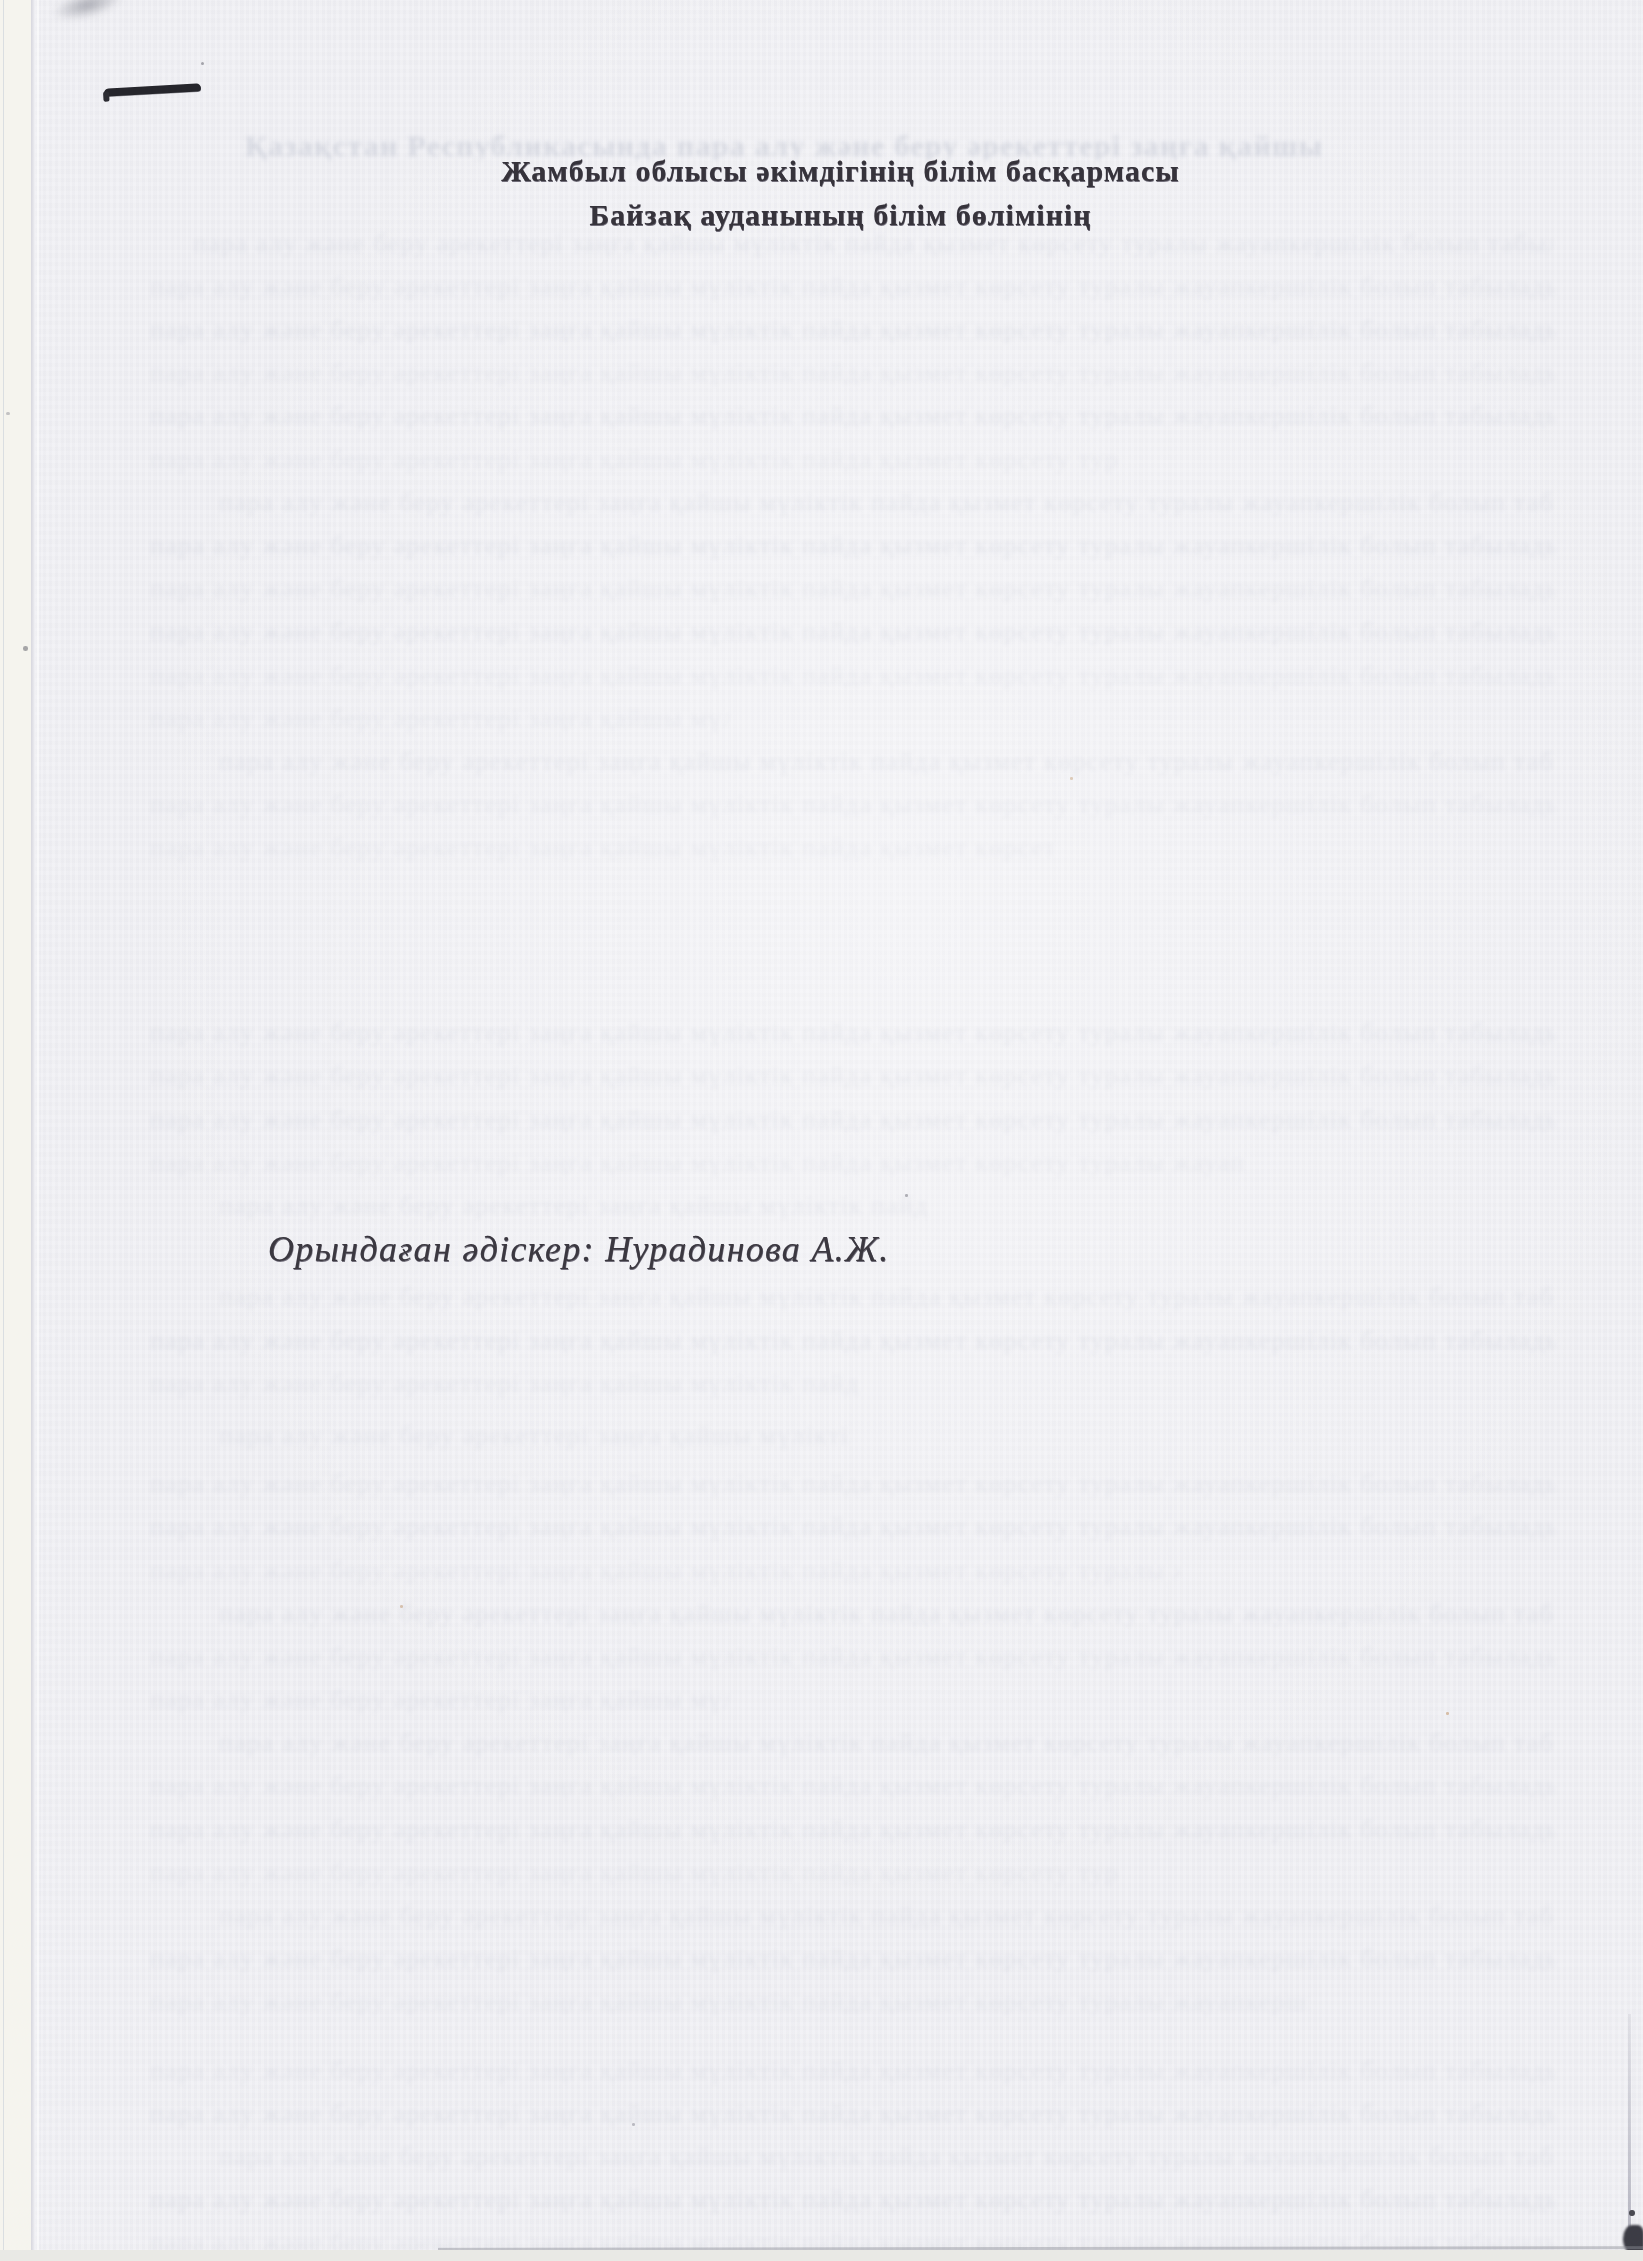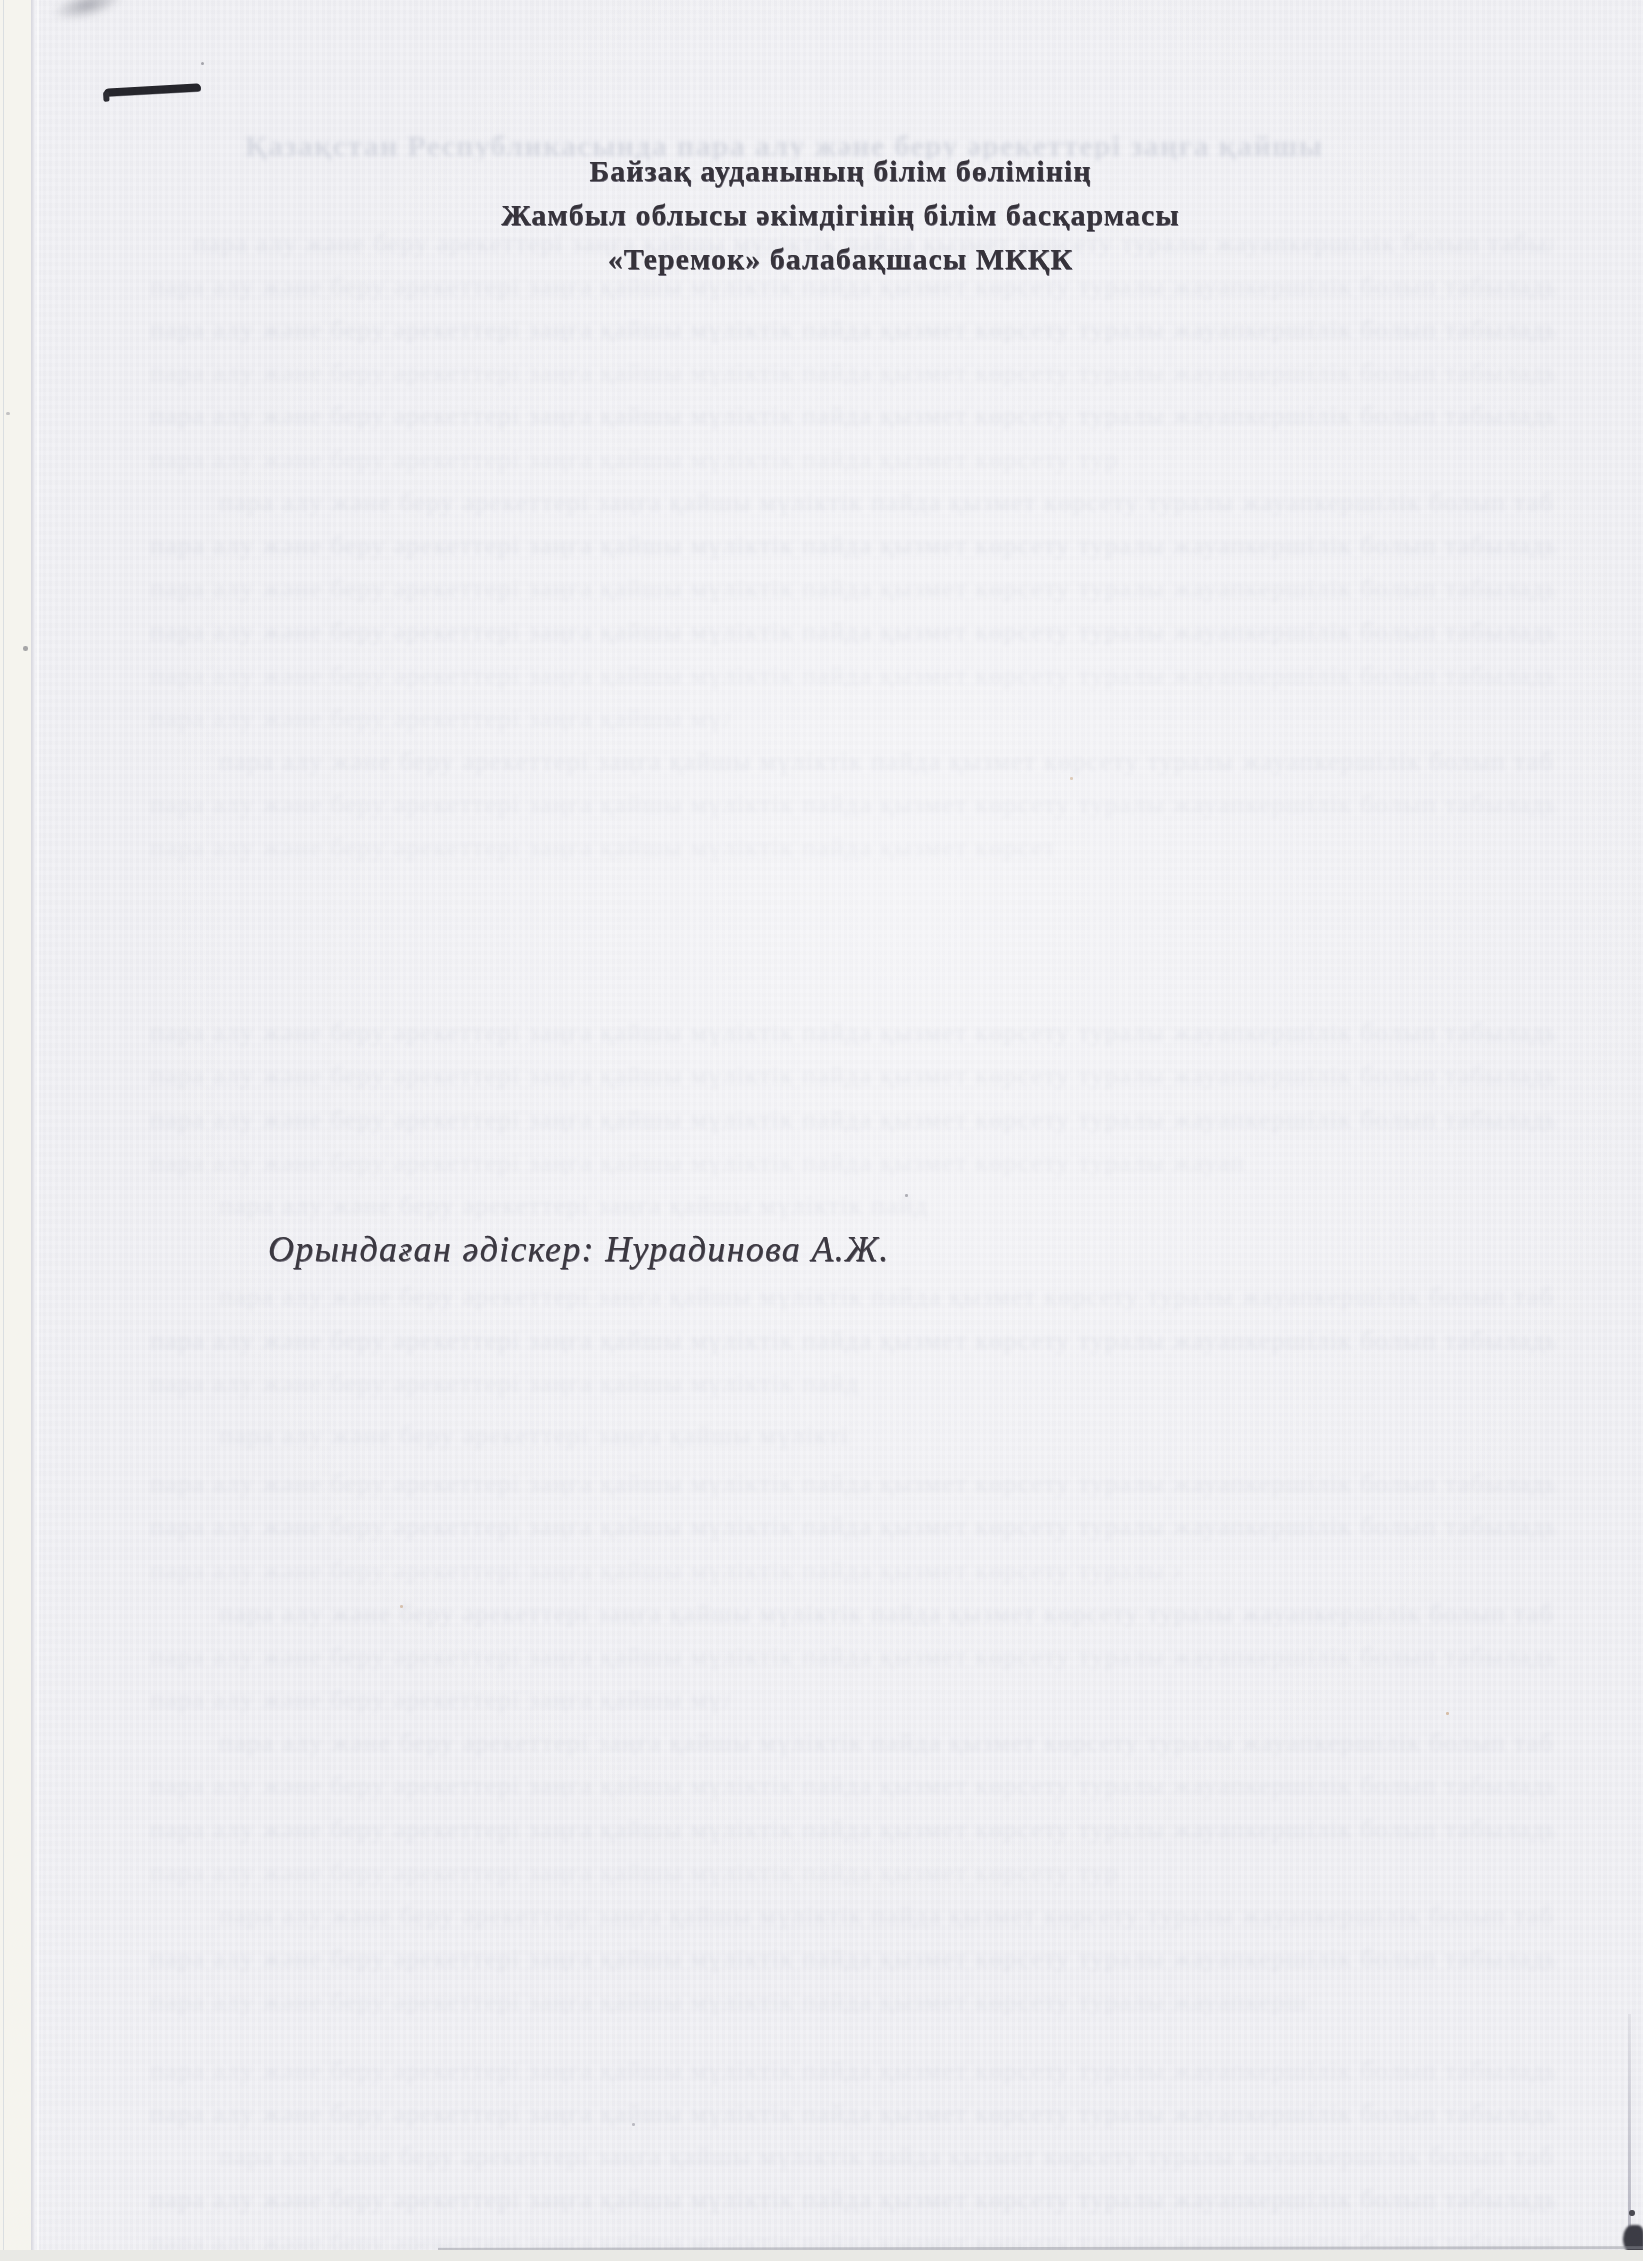--- a/index.html
+++ b/index.html
@@ -114,23 +114,22 @@
       <div class="speck" style="left: 23px; top: 646px; width: 4.5px; height: 4.5px; background: rgba(100, 100, 110, 0.55);"></div>
       <div class="speck" style="left: 6.4px; top: 412px; width: 3.2px; height: 3.2px; background: rgba(120, 120, 130, 0.4);"></div>
       <div class="speck" style="left: 905px; top: 1194px; width: 2.6px; height: 2.6px; background: rgba(110, 110, 120, 0.5);"></div>
       <div class="speck" style="left: 1446px; top: 1712px; width: 2.6px; height: 2.6px; background: rgba(190, 140, 90, 0.5);"></div>
       <div class="speck" style="left: 400px; top: 1605px; width: 2.6px; height: 2.6px; background: rgba(185, 138, 90, 0.45);"></div>
       <div class="speck" style="left: 1070px; top: 777px; width: 2.6px; height: 2.6px; background: rgba(190, 145, 95, 0.4);"></div>
       <div class="speck" style="left: 632px; top: 2123px; width: 2.6px; height: 2.6px; background: rgba(120, 120, 132, 0.45);"></div>
     </div>
 
   <div class="ink header-block">
+    <div>Жамбыл облысы әкімдігінің білім басқармасы</div>
     <div>Байзақ ауданының білім бөлімінің</div>
-    <div>Жамбыл облысы әкімдігінің білім басқармасы</div>
-    <div>«Теремок» балабақшасы МКҚК</div>
   </div>
 
 
   <div class="ink author-line">Орындаған әдіскер: Нурадинова А.Ж.</div>
 
 
   <div class="right-edge-line"></div>
   <div class="corner-blob"></div>
   <div class="corner-blob-dot"></div>
   <div class="bottom-strip-line"></div>

